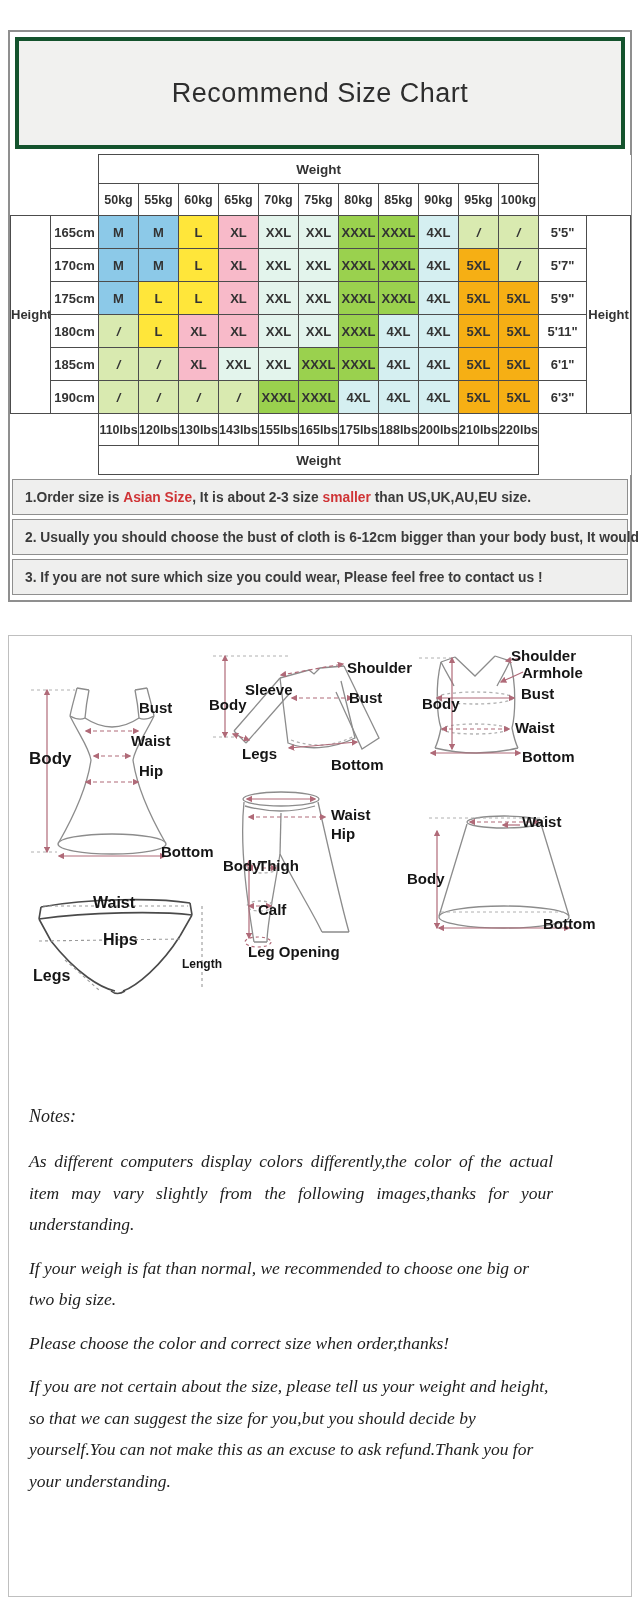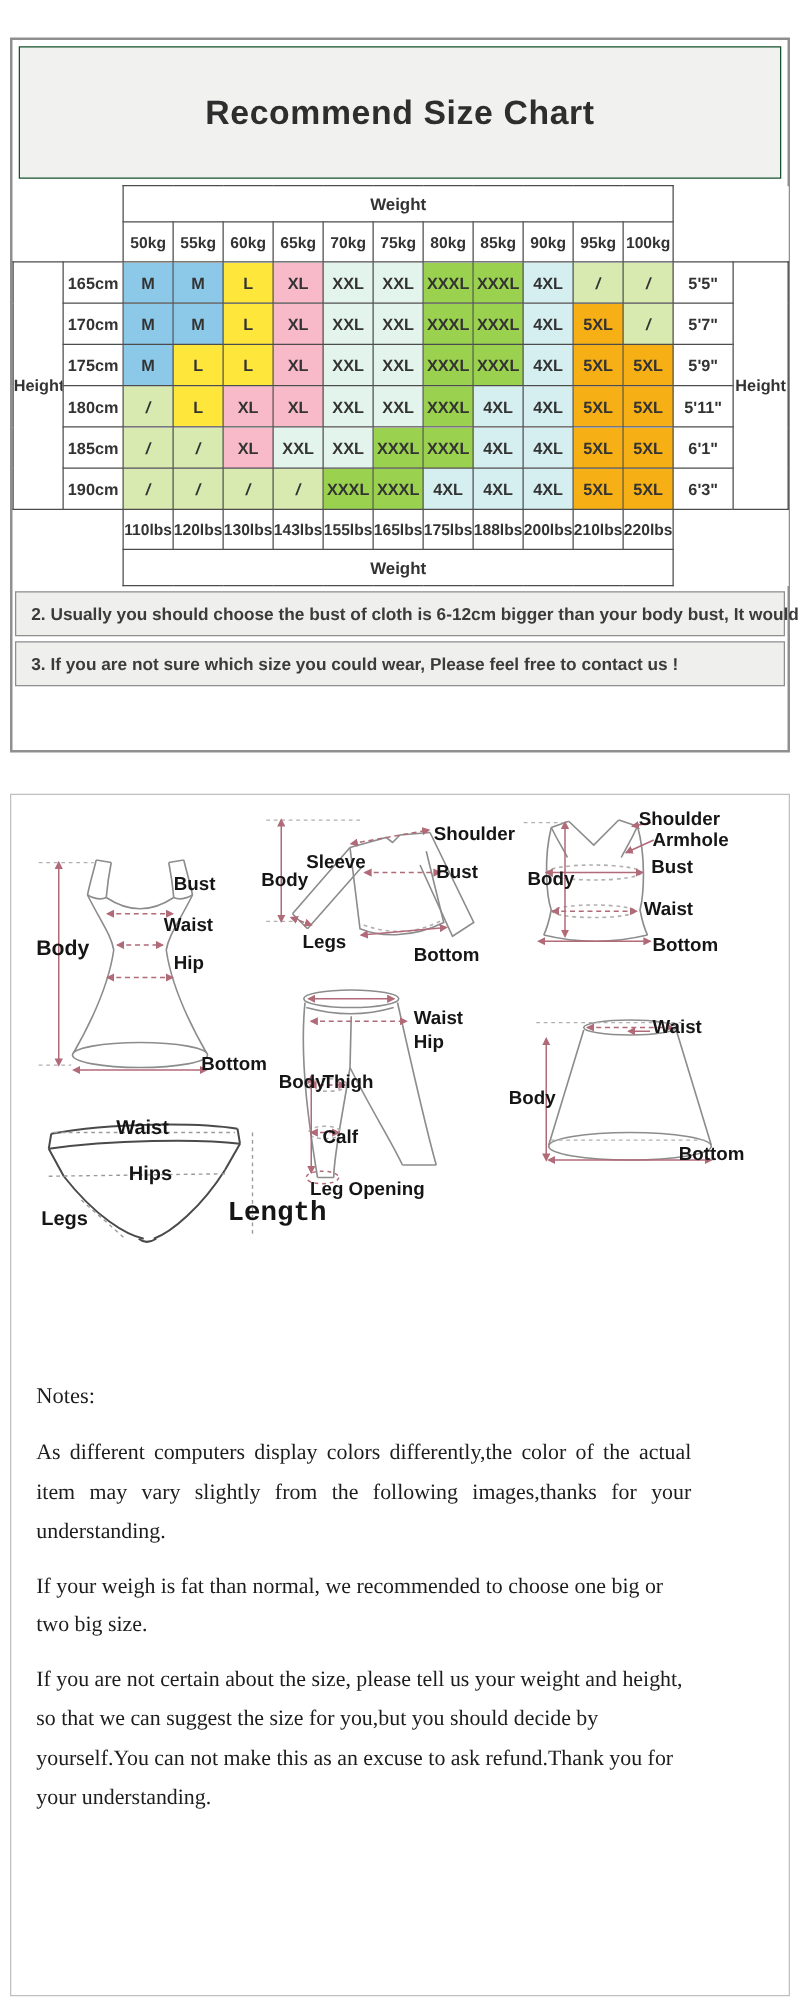--- a/index.html
+++ b/index.html
@@ -1,22 +1,22 @@
 <!DOCTYPE html>
 <html><head>
 <meta charset="utf-8">
 <style>
   html,body{margin:0;padding:0;background:#fff;}
   body{width:640px;height:1609px;position:relative;font-family:"Liberation Sans",sans-serif;overflow:hidden;}
 
   
   #box1{position:absolute;left:8px;top:30px;width:624px;height:572px;border:2px solid #8f8f8f;box-sizing:border-box;background:#fff;}
-  .title-box{margin:5px 5px 0 5px;height:104px;border:1px solid #14532d;background:#f1f1ef;
+  .title-box{margin:5px 5px 0 5px;height:104px;border:4px solid #14532d;background:#f1f1ef;
              display:flex;align-items:center;justify-content:center;
-             font-size:27px;font-weight:bold;color:#2e2e2e;letter-spacing:.5px;}
+             font-size:27px;font-weight:normal;color:#2e2e2e;letter-spacing:.5px;}
   #size-table{border-collapse:collapse;table-layout:fixed;width:620px;margin-top:5px;}
   #size-table td{border:1px solid #4c4c4c;text-align:center;vertical-align:middle;
                  font-size:12.5px;font-weight:bold;color:#333;height:31px;padding:0;background:#fff;overflow:hidden;}
   #size-table td.blank{border:none;}
   #size-table td.hlabel{font-size:13.5px;}
   #size-table tr.thin td{height:28px;}
   #size-table tr.szrow td{height:32px;font-size:13px;}
 
   .note-box{margin:4px 2px;border:1px solid #8f8f8f;background:#efefee;height:34px;
             display:flex;align-items:center;padding-left:12px;
@@ -25,21 +25,21 @@
 
   
   #box2{position:absolute;left:8px;top:635px;width:624px;height:962px;border:1px solid #bfbfbf;box-sizing:border-box;background:#fff;}
   #diagram-area{position:relative;width:622px;height:380px;}
   #diagram-area svg{position:absolute;left:0;top:0;}
   .dlabel{position:absolute;font-weight:bold;color:#151515;white-space:nowrap;font-size:15px;line-height:1.15;}
 
   #bottom-notes{margin:84px 78px 0 20px;font-family:"Liberation Serif",serif;color:#1d1d1d;
                 font-size:17.5px;line-height:1.8;}
   #bottom-notes .nb-heading{font-size:18px;margin:0 0 14px;}
-  #bottom-notes p{margin:0 0 12px;}
+  #bottom-notes p{margin:0 0 12px;font-style:italic;}
   #bottom-notes p.justify{text-align:justify;}
 </style>
 </head>
 <body>
 
 <div id="box1">
   <div class="title-box">Recommend Size Chart</div>
   <table id="size-table">
     <colgroup>
       <col style="width:40px">
@@ -183,20 +183,21 @@
           <td>210lbs</td>
           <td>220lbs</td>
           <td class="blank" colspan="2" rowspan="2"></td>
         </tr>
         <tr class="thin">
           <td colspan="11" class="hlabel">Weight</td>
         </tr>
       </tbody>
   </table>
   <div id="notes-boxes">
+      <div class="note-box"><span>1.Order size is </span><span class="red">Asian Size</span><span>, It is about 2-3 size </span><span class="red">smaller</span><span> than US,UK,AU,EU size.</span></div>
       <div class="note-box"><span>2. Usually you should choose the bust of cloth is 6-12cm bigger than your body bust, It would fit well.</span></div>
       <div class="note-box"><span>3. If you are not sure which size you could wear, Please feel free to contact us !</span></div>
     </div>
 </div>
 
 <div id="box2">
   <div id="diagram-area">
     <svg width="622" height="380" viewBox="0 0 622 380">
       <defs>
         <marker id="ar" viewBox="0 0 10 10" refX="8" refY="5" markerWidth="5.5" markerHeight="5.5" orient="auto-start-reverse">
@@ -348,25 +349,26 @@
         <span class="dlabel" style="left: 214px; top: 221px;">Body</span>
         <span class="dlabel" style="left: 249px; top: 221px;">Thigh</span>
         <span class="dlabel" style="left: 249px; top: 265px;">Calf</span>
         <span class="dlabel" style="left: 239px; top: 307px;">Leg Opening</span>
         <span class="dlabel" style="left: 513px; top: 177px;">Waist</span>
         <span class="dlabel" style="left: 398px; top: 234px;">Body</span>
         <span class="dlabel" style="left: 534px; top: 279px;">Bottom</span>
         <span class="dlabel" style="left: 84px; top: 258px; font-size: 16px;">Waist</span>
         <span class="dlabel" style="left: 94px; top: 295px; font-size: 16px;">Hips</span>
         <span class="dlabel" style="left: 24px; top: 331px; font-size: 16px;">Legs</span>
-        <span class="dlabel" style="left: 173px; top: 322px; font-size: 22px; font-family: Liberation Mono, monospace;">Length</span>
+        <span class="dlabel" style="left: 173px; top: 322px; font-size: 12px;">Length</span>
       </div>
   </div>
 
   <div id="bottom-notes">
     <p class="nb-heading">Notes:</p>
     <div id="bottom-notes-paragraphs">
         <p class="justify">As different computers display colors differently,the color of the actual item may vary slightly from the following images,thanks for your understanding.</p>
         <p>If your weigh is fat than normal, we recommended to choose one big or two big size.</p>
+        <p>Please choose the color and correct size when order,thanks!</p>
         <p>If you are not certain about the size, please tell us your weight and height, so that we can suggest the size for you,but you should decide by yourself.You can not make this as an excuse to ask refund.Thank you for your understanding.</p>
       </div>
   </div>
 </div>
 
 </body></html>

